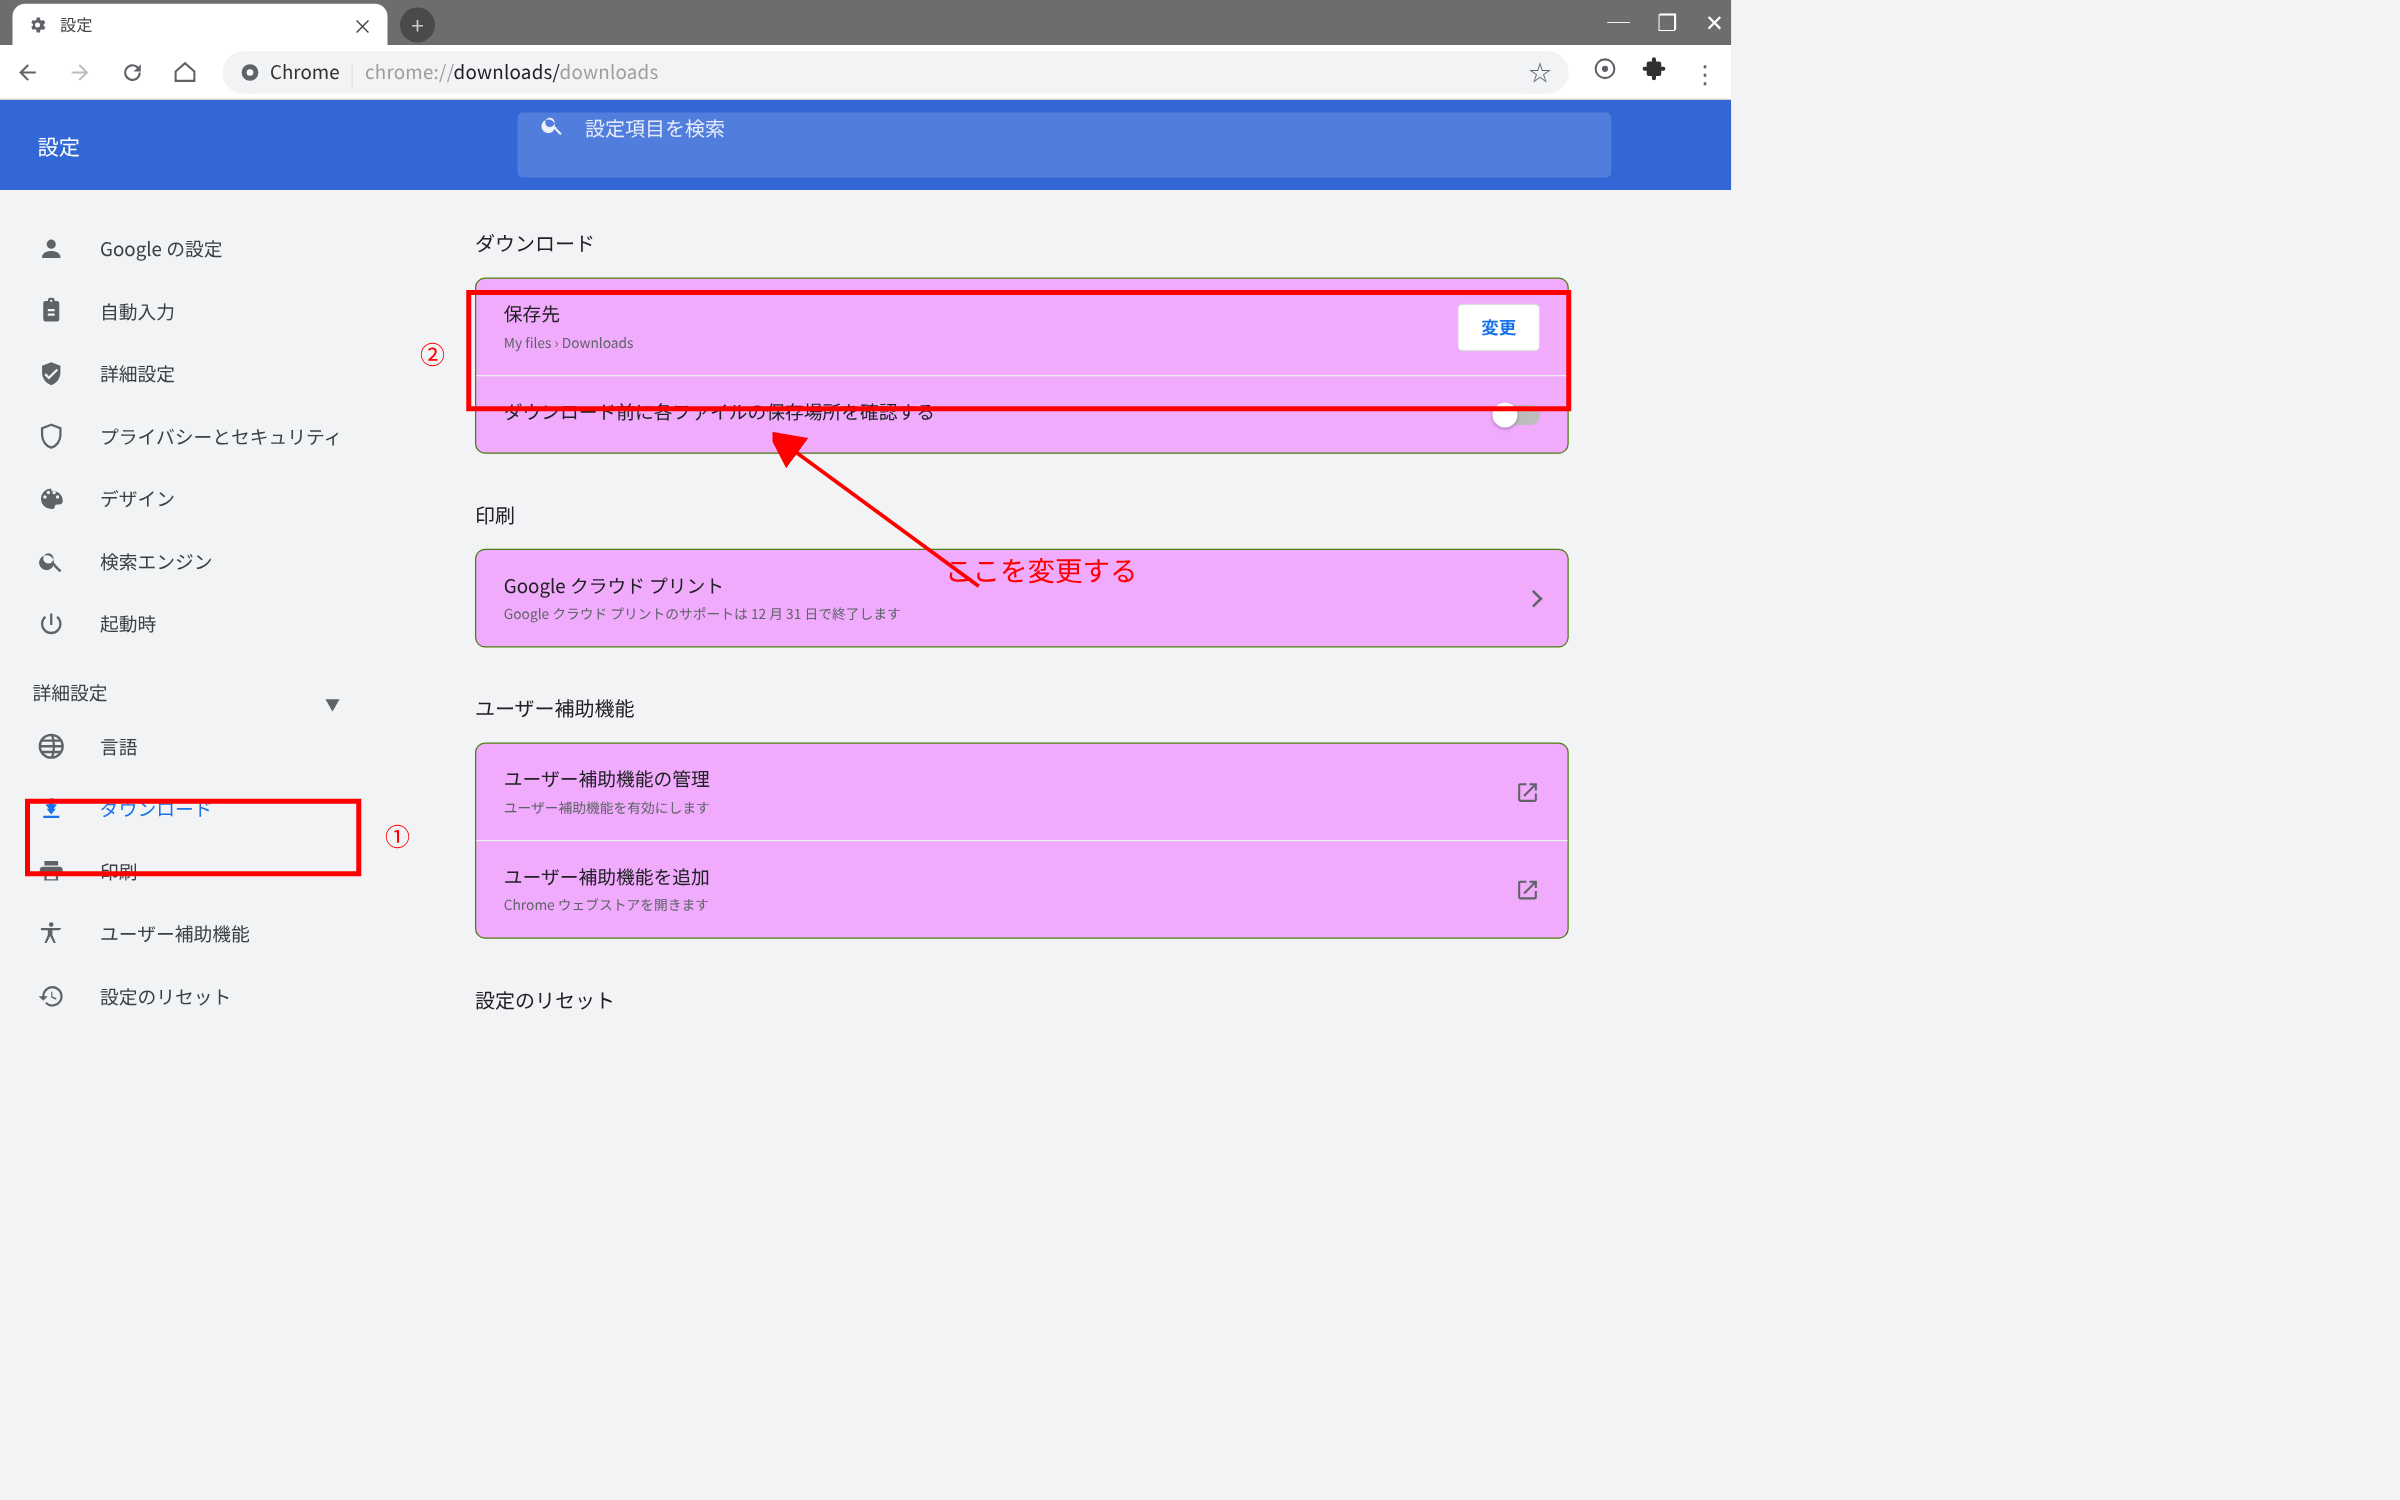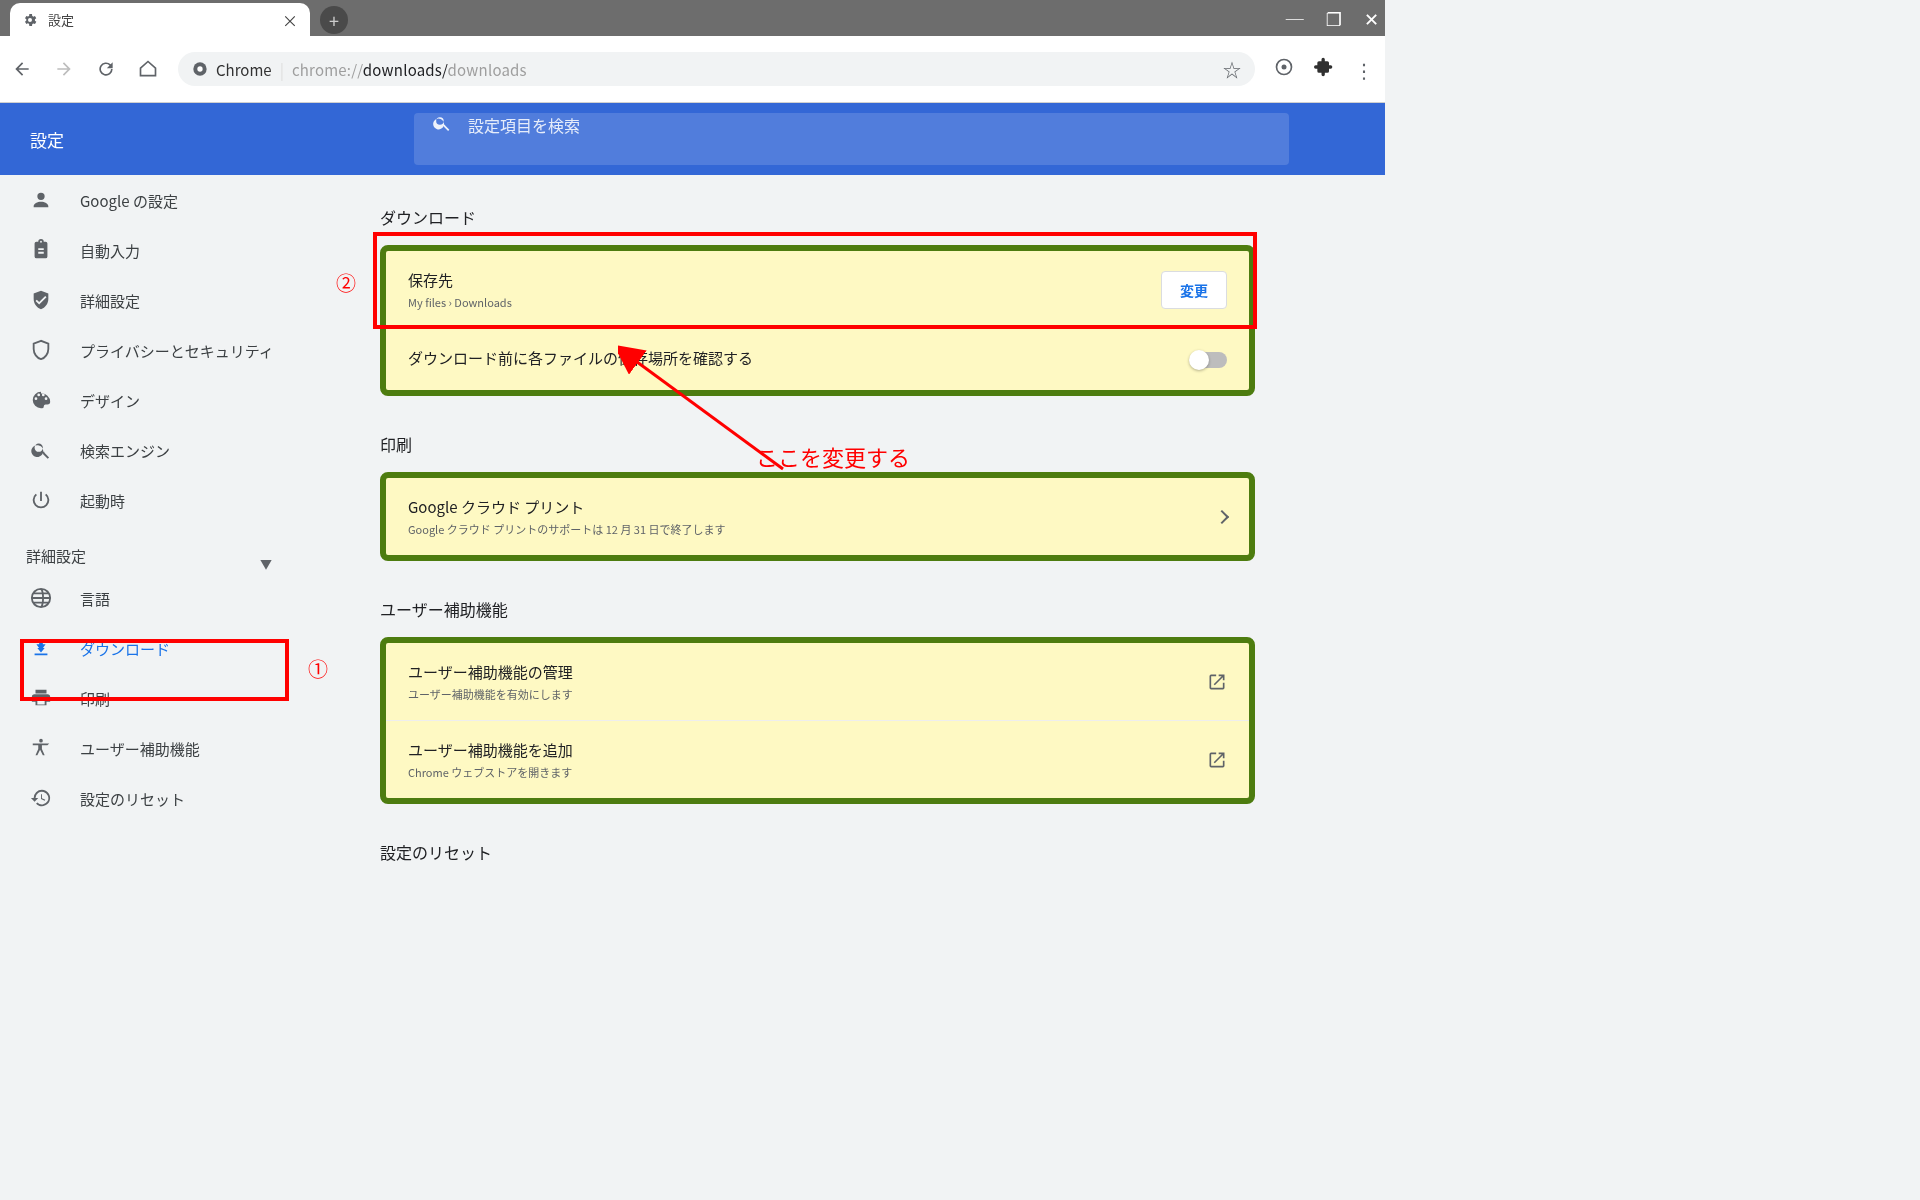--- a/index.html
+++ b/index.html
@@ -9,52 +9,52 @@
   .tab-strip { height: 36px; background: #6d6d6d; display: flex; align-items: flex-end; padding-left: 10px; position: relative; }
   .tab-strip .window-buttons { position: absolute; right: 6px; top: 0; height: 36px; display: flex; align-items: center; gap: 22px; color: #fff; }
   .tab-strip .win-btn { font-size: 18px; cursor: pointer; }
   .tab-active { background: #fff; height: 33px; width: 300px; border-radius: 10px 10px 0 0; display: flex; align-items: center; padding: 0 12px; gap: 10px; color: #444; }
   .tab-active .title { flex: 1; font-size: 13px; }
   .tab-active .close { font-size: 16px; }
   .gear-svg { width: 16px; height: 16px; }
   .new-tab-btn { width: 28px; height: 28px; margin-left: 10px; margin-bottom: 2px; border-radius: 50%; background: #4a4a4a; color: #ccc; display: flex; align-items: center; justify-content: center; font-size: 18px; }
 
   
-  .toolbar { height: 67px; background: #fff; border-bottom: 1px solid #d0d0d0; display: flex; align-items: center; padding: 0 10px; gap: 18px; }
+  .toolbar { height: 44px; background: #fff; border-bottom: 1px solid #d0d0d0; display: flex; align-items: center; padding: 0 10px; gap: 18px; }
   .toolbar .nav-icon { width: 24px; display:flex; justify-content:center; align-items:center; color: #5f6368; }
   .toolbar .nav-icon.disabled { color: #bdbdbd; }
   .omnibox { flex: 1; height: 34px; background: #f1f3f4; border-radius: 17px; display: flex; align-items: center; padding: 0 14px; gap: 8px; color: #5f6368; }
   .omnibox .chrome-label { color:#323232; font-size:15px; }
   .omnibox .sep { color:#e0e0e0; }
   .omnibox .url { font-size: 15px; color: #9e9e9e; letter-spacing: .2px; }
   .omnibox .url b { color:#202124; font-weight:400; }
   .omnibox .star { margin-left:auto; color:#5f6368; font-size:18px; }
   .toolbar .ext { width:22px; color:#5f6368; text-align:center; }
 
   
   .blue-bar { height: 72px; background: #3367d6; display: flex; align-items: center; padding-left: 30px; gap: 40px; }
   .blue-bar .app-title { color:#fff; font-size: 17px; }
   .blue-bar .search-box { margin-left: 310px; flex: 0 0 875px; height: 52px; background: rgba(255,255,255,.15); border-radius: 4px; display:flex; padding:0 18px; gap:16px; }
   .blue-bar .search-box svg { fill: #fff; opacity:.9; width:20px; height:20px; }
   .blue-bar .search-box span { color: rgba(255,255,255,.85); font-size:16px; }
 
   
   .page { display: flex; height: calc(867px - 36px - 52px - 72px); align-items: stretch; }
-  .sidebar { width: 300px; position: relative; }
+  .sidebar { width: 300px; padding-top: 22px; position: relative; }
   .side-item { display:flex; align-items:center; height: 50px; padding-left: 30px; gap: 28px; color:#5f6368; cursor:pointer; font-size:15px; position:relative; }
   .side-item .label { color:#3c4043; }
   .side-item.active .label { color:#1a73e8; }
   .side-item.active svg { fill:#1a73e8; }
   .side-item svg { width:22px; height:22px; fill:#5f6368; }
   .side-section { padding:20px 0 0 26px; font-size:15px; color:#3c4043; display:flex; justify-content:space-between; padding-right:28px; height:48px; cursor:pointer; }
   .side-section .caret { transform: rotate(180deg); font-size: 12px; color:#5f6368; }
 
   .main { flex:1; padding: 30px 0 0 80px; width: 0; }
   .section-title { font-size: 16px; color:#202124; margin-bottom: 16px; }
-  .card { background:#fef9c3; border:6px solid #4d7c0f; border-radius:8px; width: 875px; }
+  .card { background:#f0abfc; border:1px solid #4d7c0f; border-radius:8px; width: 875px; }
   .row { padding: 18px 22px; display:flex; align-items:center; justify-content:space-between; border-bottom:1px solid #eee; }
   .row:last-child { border-bottom:none; }
   .row .primary { font-size:15px; color:#202124; margin-bottom:4px; }
   .row .secondary { font-size:11px; color:#5f6368; }
   .btn-outline { padding: 8px 18px; font-size:14px; color:#1a73e8; background:#fff; border:1px solid #dadce0; border-radius:4px; cursor:pointer;font-weight:bold; }
   .toggle { width:36px; height:16px; background:#bdbdbd; border-radius:8px; position:relative; }
   .toggle::after { content:''; position:absolute; width:20px; height:20px; background:#fff; border-radius:50%; top:-2px; left:-2px; box-shadow:0 1px 3px rgba(0,0,0,.3); }
   .open-ext-icon { width:20px; height:20px; fill:#5f6368; }
   .chevron { width:10px; height:10px; border-right:2px solid #5f6368; border-bottom:2px solid #5f6368; transform:rotate(-45deg); }
 

